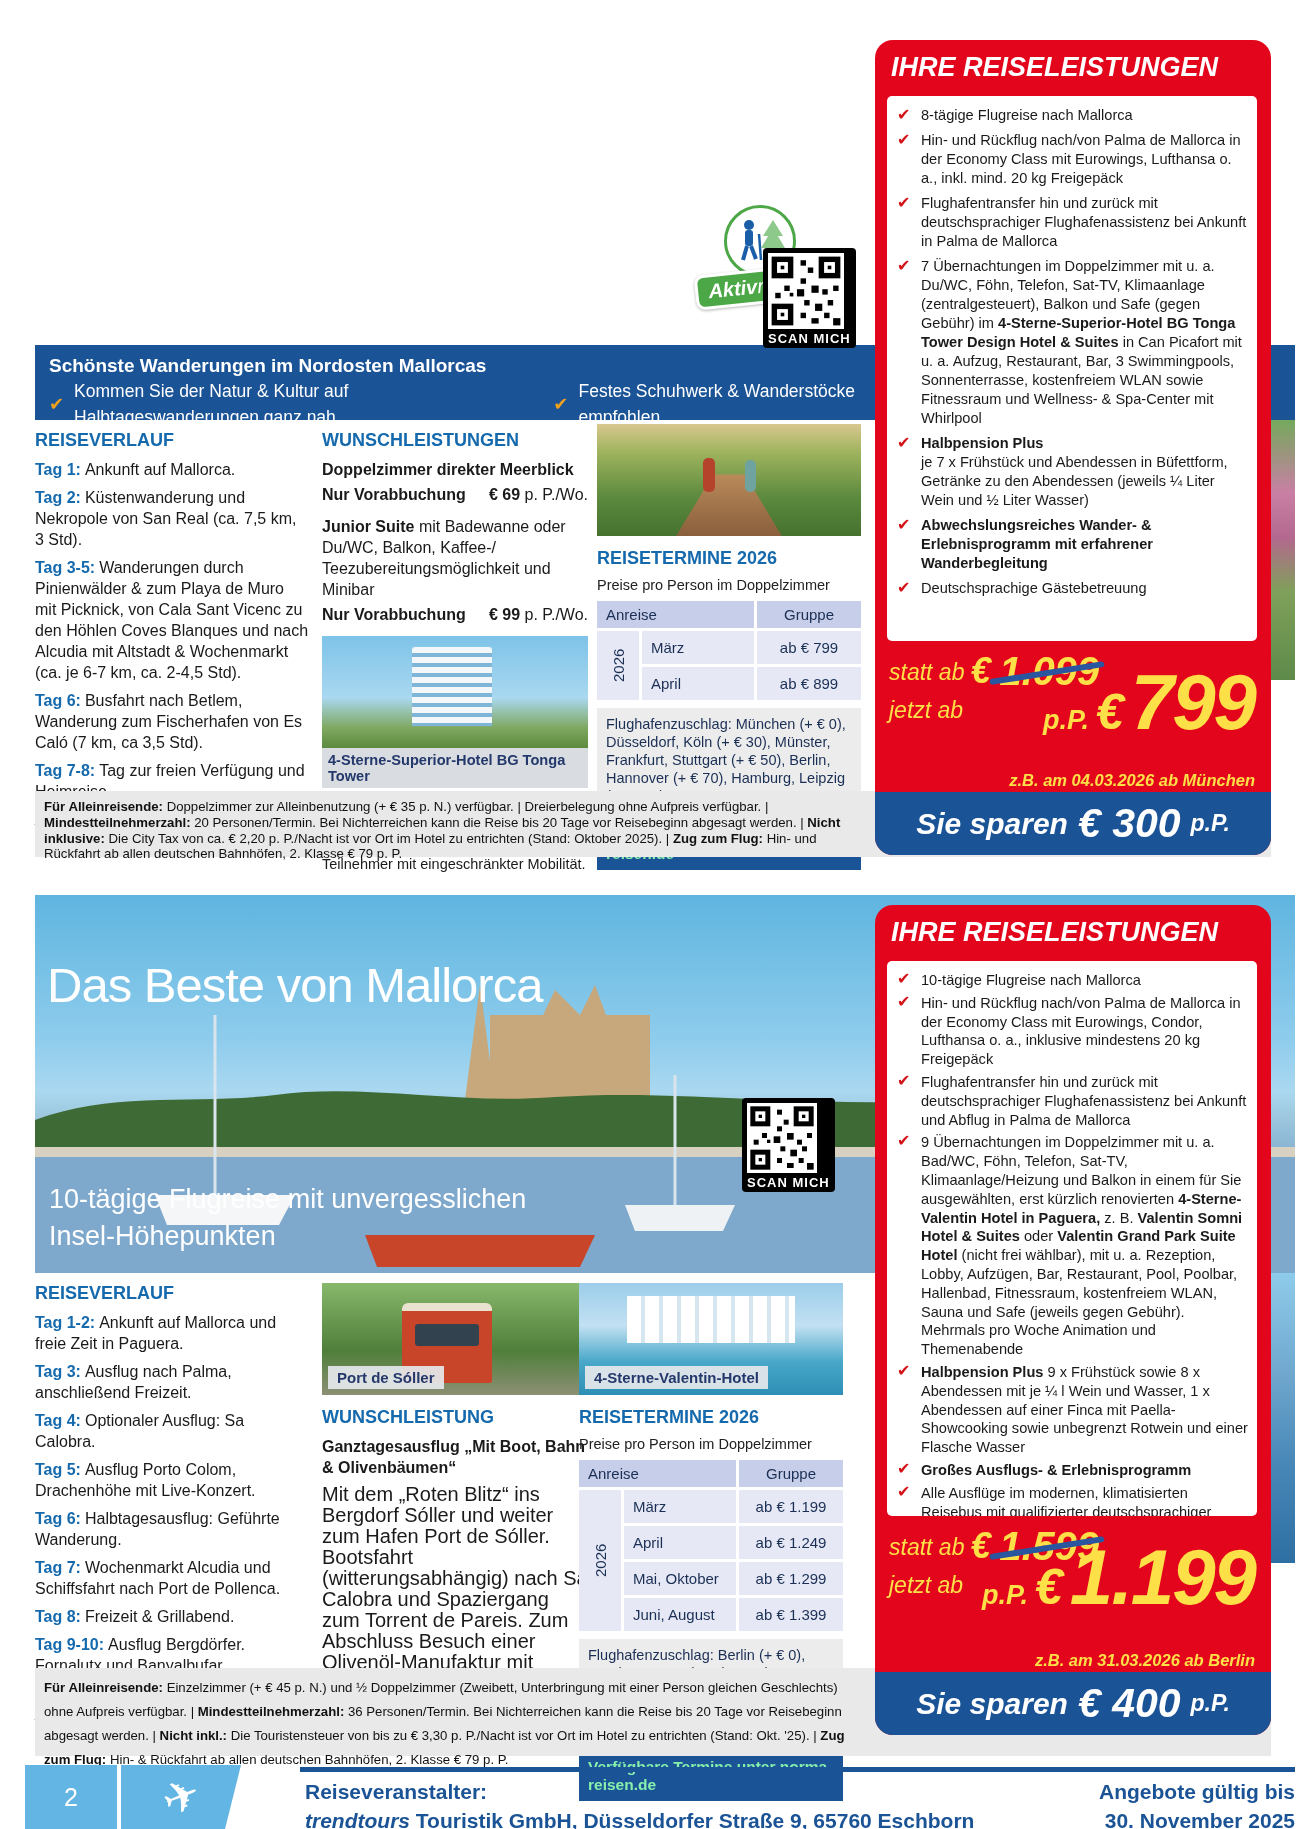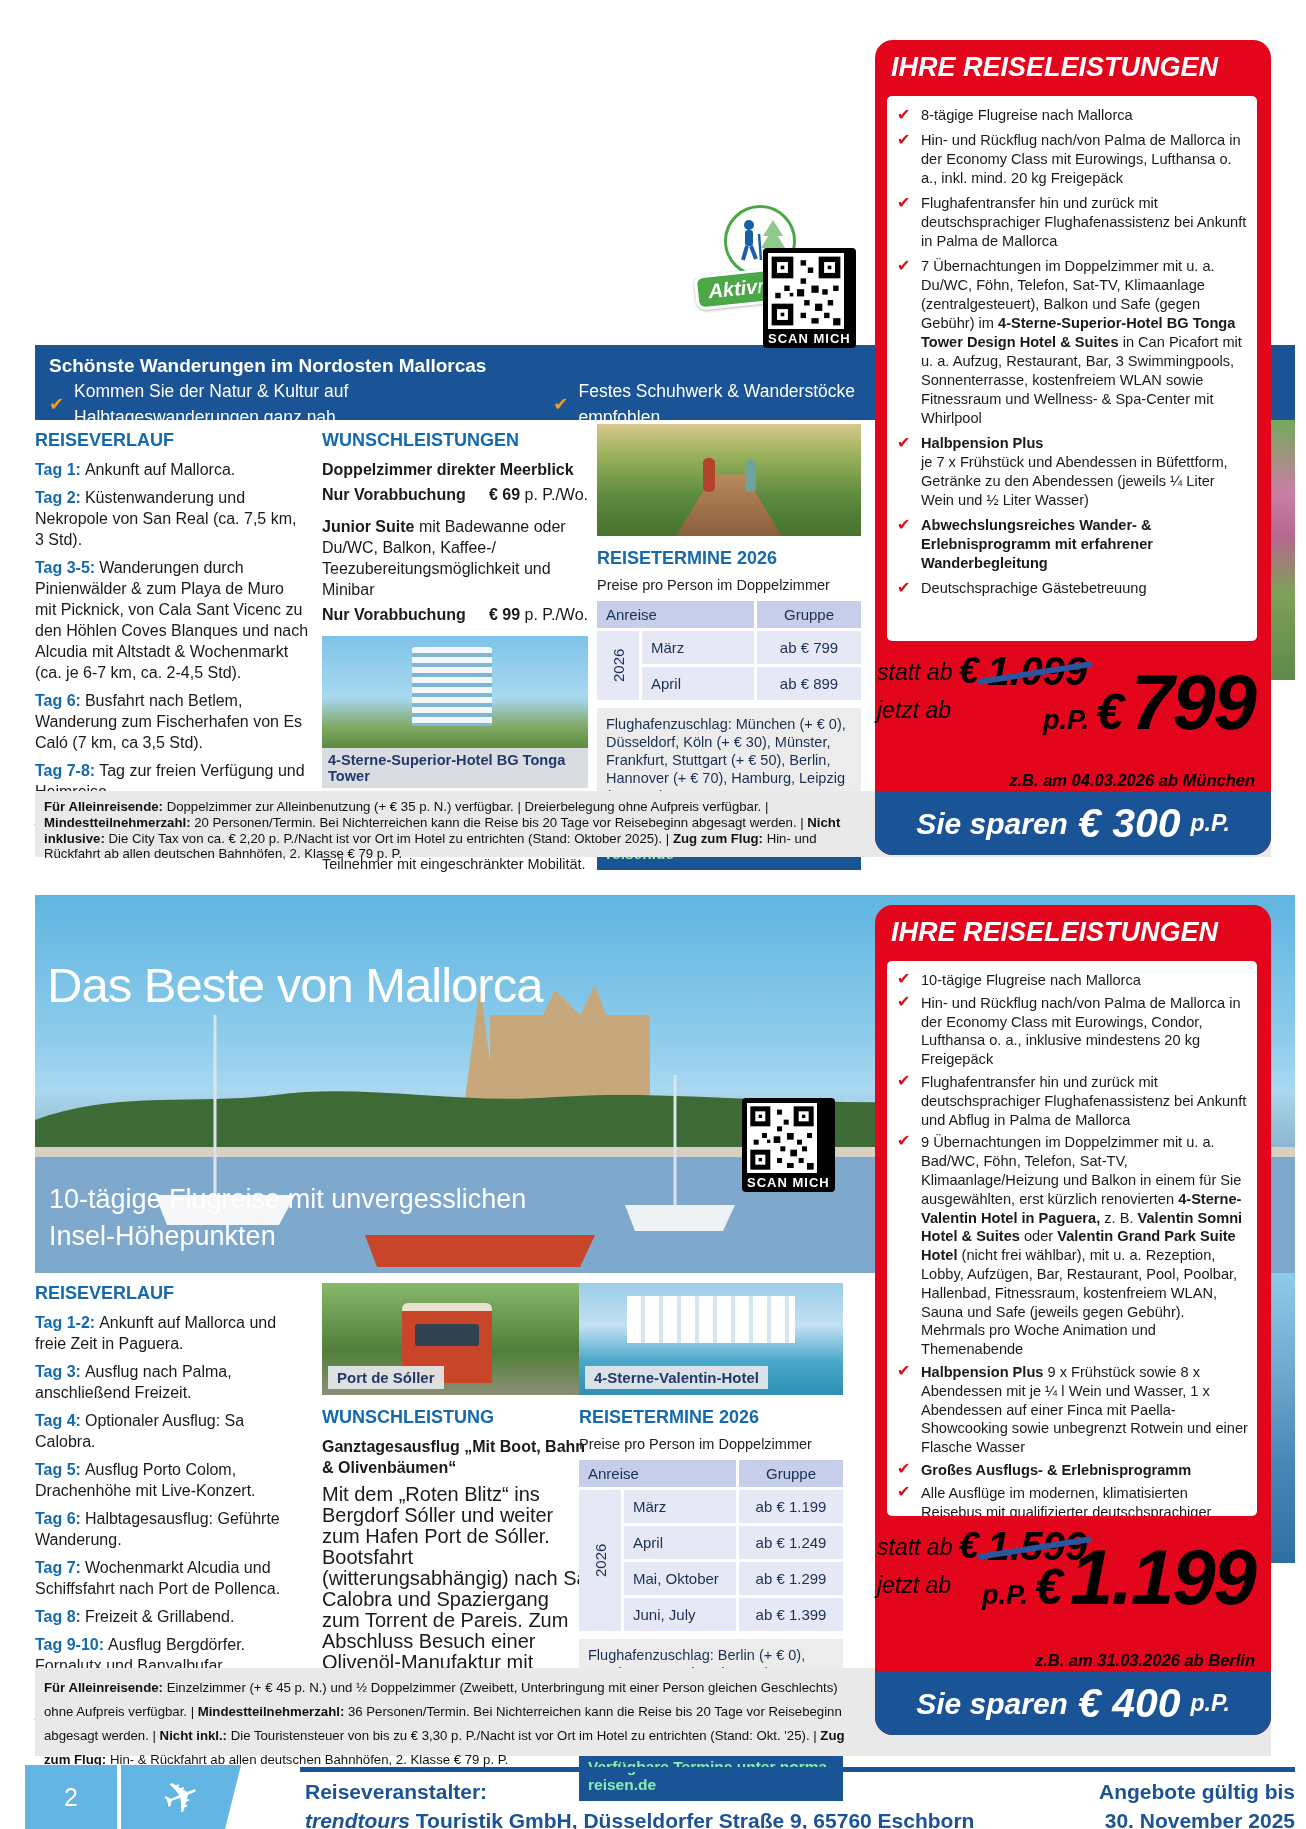--- a/index.html
+++ b/index.html
@@ -115,21 +115,21 @@
   .panel h2{margin:0;position:absolute;top:12px;left:16px;color:#fff;font-style:italic;font-weight:bold;font-size:27px;letter-spacing:0;}
   .wbox{position:absolute;left:12px;right:14px;top:56px;background:#fff;border-radius:5px;overflow:hidden;box-sizing:border-box;padding:10px 8px 0 10px;}
   #panel1 .wbox{height:545px;}
   #panel2 .wbox{height:555px;}
   .blist{list-style:none;margin:0;padding:0;}
   .blist li{position:relative;padding-left:24px;font-size:14.6px;line-height:19px;margin-bottom:6px;}
   #panel2 .blist li{margin-bottom:4px;line-height:18.8px;}
   .blist .chk{position:absolute;left:0;top:-1px;color:#D21217;font-weight:bold;font-size:16px;}
   .blist b{font-weight:bold;}
 
-  .pricezone{position:absolute;left:2px;right:16px;color:#000000;}
+  .pricezone{position:absolute;left:14px;right:16px;color:#fde047;}
   #panel1 .pricezone{top:601px;height:151px;}
   #panel2 .pricezone{top:611px;height:156px;}
   .statt{position:absolute;top:8px;left:0;font-style:italic;font-size:23px;}
   .statt .scur{font-weight:bold;font-size:36px;vertical-align:-3px;}
   .struck{position:relative;display:inline-block;font-weight:bold;font-size:40px;vertical-align:-5px;padding:0 2px;}
   .struck::after{content:"";position:absolute;left:-8px;right:-4px;top:46%;height:6px;background:#2A56A0;transform:rotate(-9deg);border-radius:3px;}
   .jetzt{position:absolute;top:56px;left:0;font-style:italic;font-size:23px;}
   .bigp{position:absolute;right:0;top:16px;display:flex;align-items:baseline;gap:7px;font-style:italic;font-weight:bold;}
   .bigp .pp{font-size:27px;}
   .bigp .cur{font-size:50px;}
@@ -404,21 +404,21 @@
     <div class="rtable">
       <div class="th thA">Anreise</div>
       <div class="th thG">Gruppe</div>
       <div class="yr" style="grid-row:2 / span 4">2026</div>
       <div class="mc">März</div>
       <div class="pc">ab € 1.199</div>
       <div class="mc">April</div>
       <div class="pc">ab € 1.249</div>
       <div class="mc">Mai, Oktober</div>
       <div class="pc">ab € 1.299</div>
-      <div class="mc">Juni, July</div>
+      <div class="mc">Juni, August</div>
       <div class="pc">ab € 1.399</div>
     </div>
     <p class="surcharge">Flughafenzuschlag: Berlin (+ € 0), Hamburg, München (+ € 30), Düsseldorf, Leipzig, Stuttgart (+ € 50), Frankfurt (+ € 70), Köln (+ € 100), Hannover (+ € 130).</p>
     <div class="linkbar">Verfügbare Termine unter norma-reisen.de</div>
   </div>
 
   <div class="fineprint" id="fineprint2">
     <p class="fp-txt"><b>Für Alleinreisende:</b><span> Einzelzimmer (+ € 45 p. N.) und ½ Doppelzimmer (Zweibett, Unterbringung mit einer Person gleichen Geschlechts) ohne Aufpreis verfügbar. | </span><b>Mindestteilnehmerzahl:</b><span> 36 Personen/Termin. Bei Nichterreichen kann die Reise bis 20 Tage vor Reisebeginn abgesagt werden. | </span><b>Nicht inkl.:</b><span> Die Touristensteuer von bis zu € 3,30 p. P./Nacht ist vor Ort im Hotel zu entrichten (Stand: Okt. '25). | </span><b>Zug zum Flug:</b><span> Hin- &amp; Rückfahrt ab allen deutschen Bahnhöfen, 2. Klasse € 79 p. P.</span></p>
   </div>
 

